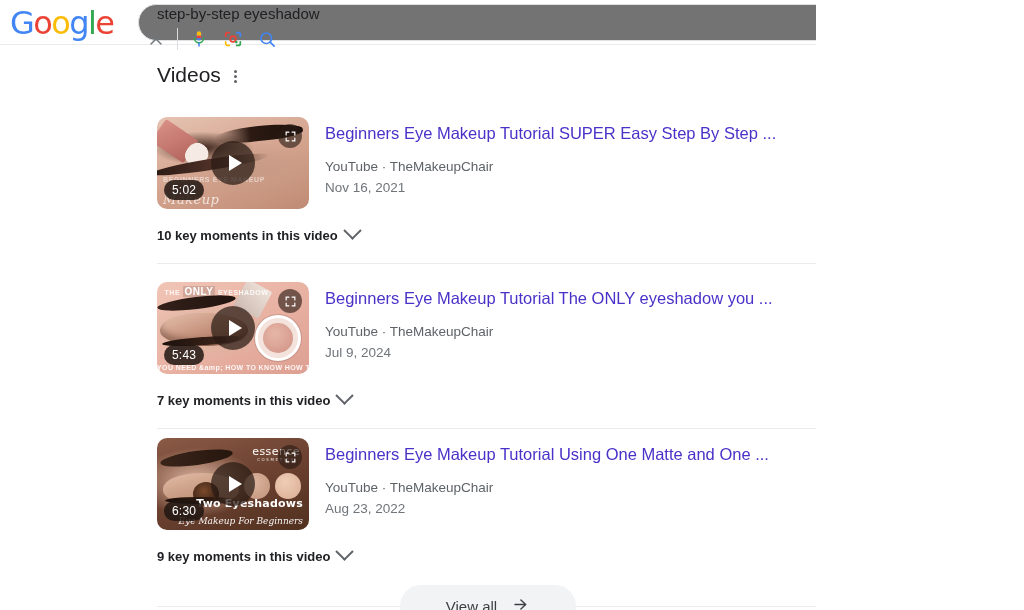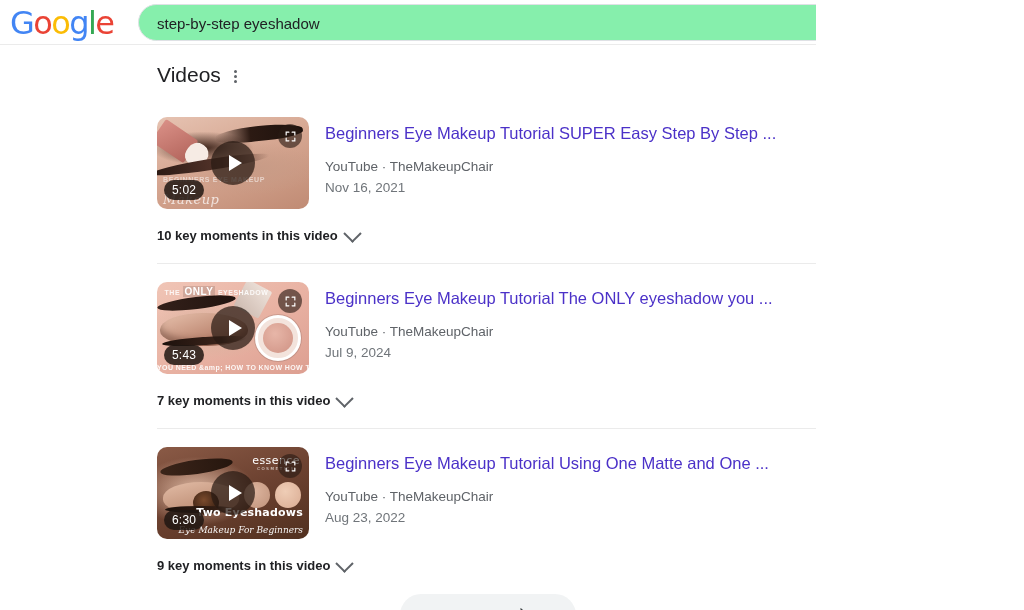--- a/index.html
+++ b/index.html
@@ -43,23 +43,24 @@
 
   .searchbox {
     position: absolute;
     left: 138px;
     top: 4px;
     width: 866px;
     height: 37px;
     box-sizing: border-box;
     border: 1px solid #dfe1e5;
     border-radius: 24px;
-    background: #86efac;
-    display: flex;
-    align-items: flex-end;
+    background: #737373;
+    display: flex;
+    align-items: flex-start;
+    flex-direction: column;
   }
   .search-input {
     flex: 1 1 auto;
     border: none;
     outline: none;
     background: transparent;
     font-family: "Liberation Sans", sans-serif;
     font-size: 15px;
     color: #202124;
     padding: 0 12px 0 18px;
@@ -446,21 +447,20 @@
   }
   .vdate {
     margin-top: 1px;
     font-size: 13.5px;
     line-height: 20px;
     color: #70757a;
   }
 
   .keyrow {
     display: flex;
-    align-items: center;
     gap: 8px;
     margin-top: 18px;
     cursor: pointer;
   }
   .keytext {
     font-size: 13px;
     font-weight: bold;
     color: #202124;
     line-height: 18px;
   }
@@ -642,21 +642,21 @@
             <div class="vdate">Jul 9, 2024</div>
           </div>
         </div>
         <div class="keyrow">
           <div class="keytext">7 key moments in this video</div>
           <span class="chev"></span>
         </div>
         <div class="divider"></div>
       </div>
 
-      <div class="vresult" style="margin-top:18px;">
+      <div class="vresult" style="margin-top:9px;">
         <div class="vrow">
           <div class="thumb">
             <div class="thumb-bg bg3">
               <div class="eye3"></div>
               <div class="iris3"></div>
               <div class="brow3"></div>
               <div class="lash3"></div>
               <div class="brand3">
                 <span>essence</span>
                 <small>COSMETICS</small>

